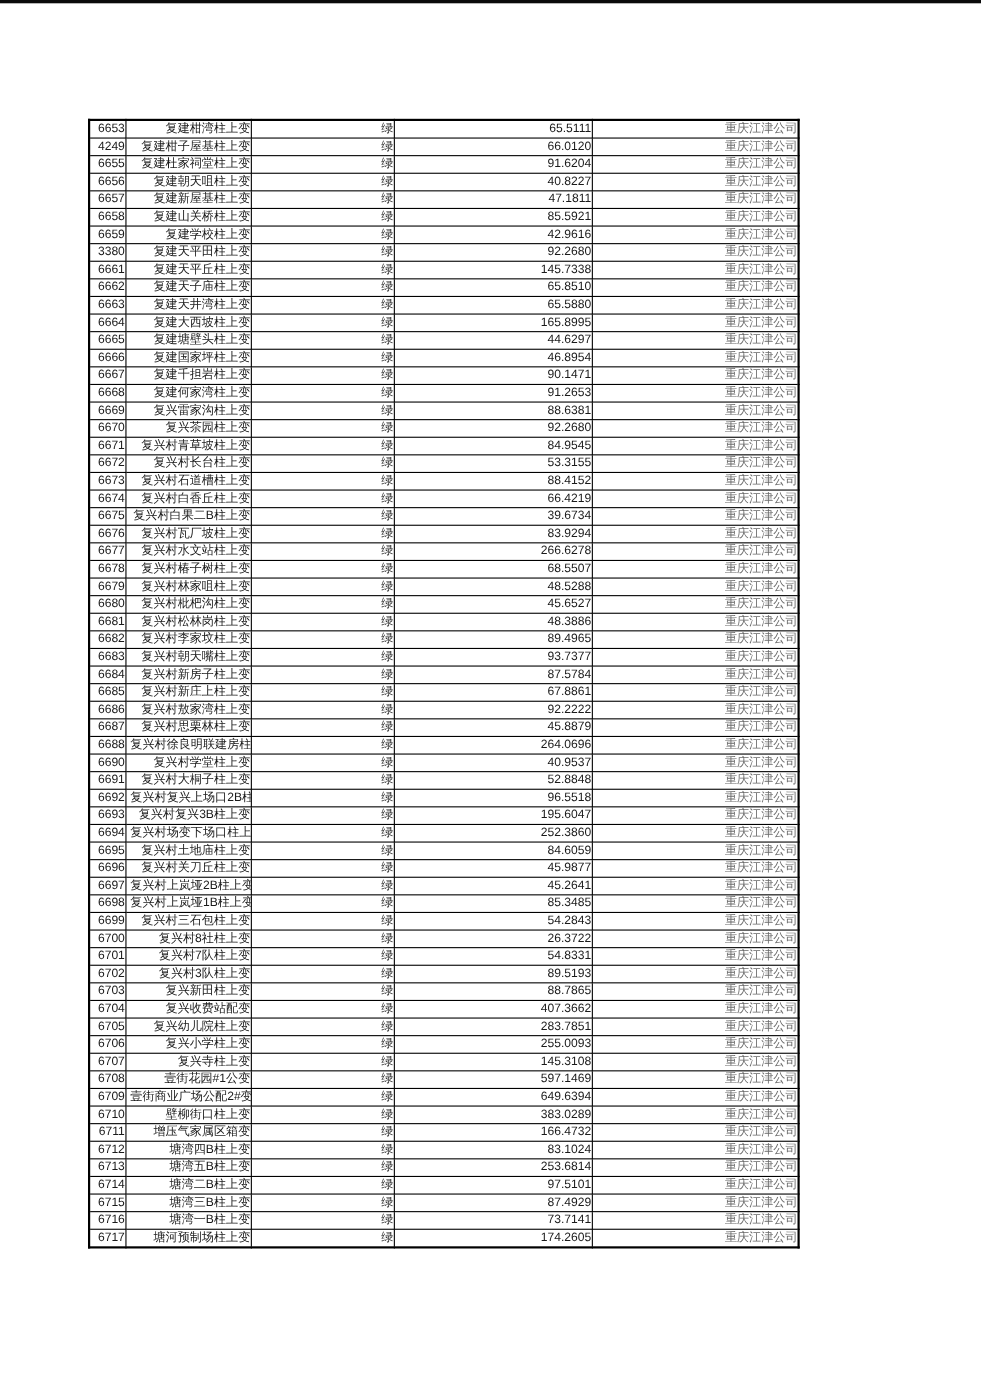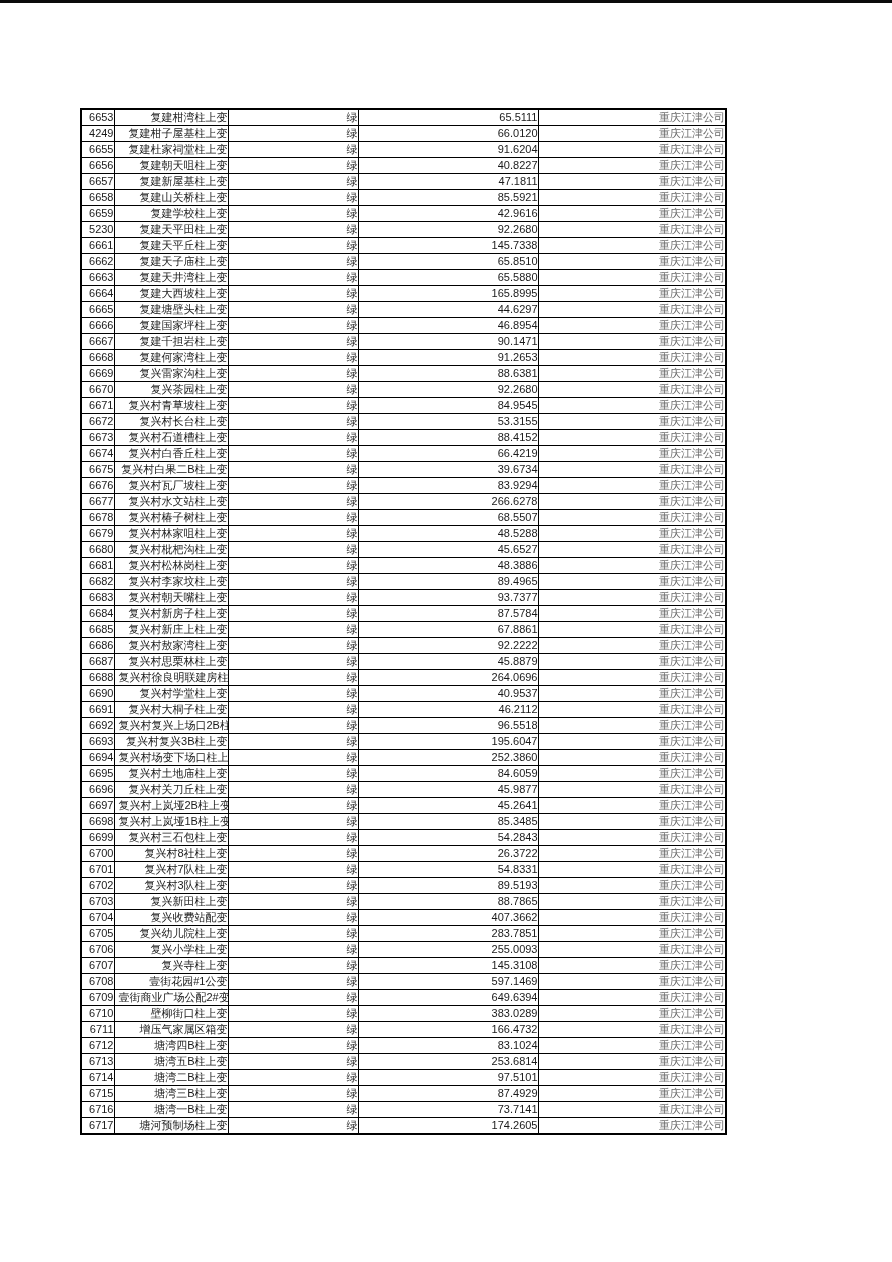--- a/index.html
+++ b/index.html
@@ -111,21 +111,21 @@
       <td class="cell-company">重庆江津公司</td>
     </tr>
         <tr>
       <td class="cell-id">6659</td>
       <td class="cell-name">复建学校柱上变</td>
       <td class="cell-status">绿</td>
       <td class="cell-value">42.9616</td>
       <td class="cell-company">重庆江津公司</td>
     </tr>
         <tr>
-      <td class="cell-id">5230</td>
+      <td class="cell-id">3380</td>
       <td class="cell-name">复建天平田柱上变</td>
       <td class="cell-status">绿</td>
       <td class="cell-value">92.2680</td>
       <td class="cell-company">重庆江津公司</td>
     </tr>
         <tr>
       <td class="cell-id">6661</td>
       <td class="cell-name">复建天平丘柱上变</td>
       <td class="cell-status">绿</td>
       <td class="cell-value">145.7338</td>
@@ -324,21 +324,21 @@
       <td class="cell-id">6690</td>
       <td class="cell-name">复兴村学堂柱上变</td>
       <td class="cell-status">绿</td>
       <td class="cell-value">40.9537</td>
       <td class="cell-company">重庆江津公司</td>
     </tr>
         <tr>
       <td class="cell-id">6691</td>
       <td class="cell-name">复兴村大桐子柱上变</td>
       <td class="cell-status">绿</td>
-      <td class="cell-value">46.2112</td>
+      <td class="cell-value">52.8848</td>
       <td class="cell-company">重庆江津公司</td>
     </tr>
         <tr>
       <td class="cell-id">6692</td>
       <td class="cell-name">复兴村复兴上场口2B柱上变</td>
       <td class="cell-status">绿</td>
       <td class="cell-value">96.5518</td>
       <td class="cell-company">重庆江津公司</td>
     </tr>
         <tr>

